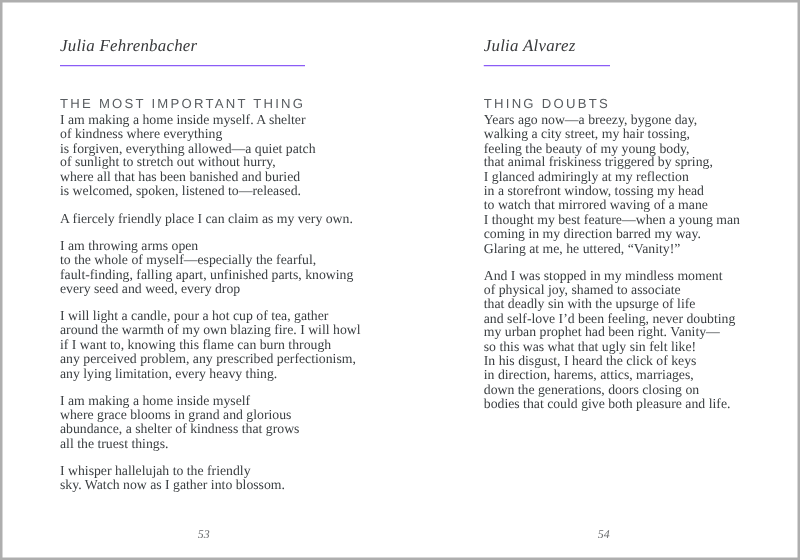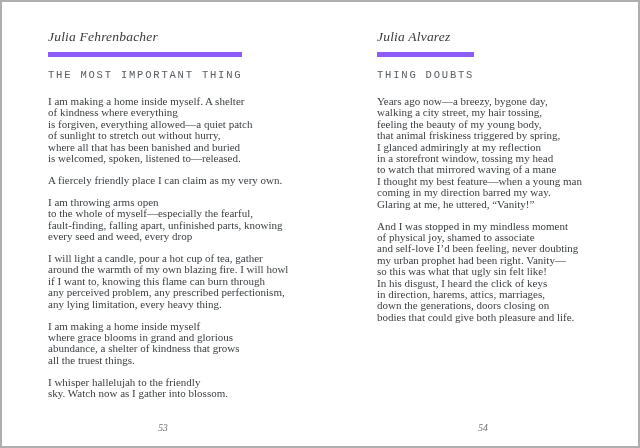--- a/index.html
+++ b/index.html
@@ -16,43 +16,43 @@
     border: 2px solid #aeaeae;
     border-radius: 0;
     overflow: hidden;
   }
   .page {
     position: absolute;
     top: 27px;
     width: 238px;
   }
   .page.left  { left: 46px; }
-  .page.right { left: 375px; }
+  .page.right { left: 385px; }
 
   .author {
     font-family: "Liberation Serif", serif;
     font-style: italic;
     font-size: 13.5px;
     color: #38393b;
     letter-spacing: 0.2px;
   }
   .title {
     display: inline-block;
     margin-top: 7px;
-    padding-top: 12px;
-    border-top: 5px solid #8b5cf6;
-    font-family: Liberation Mono, monospace;
+    padding-top: 24px;
+    border-top: 1px solid #8b5cf6;
+    font-family: Liberation Sans, sans-serif;
     font-size: 10.5px;
     font-weight: 400;
     letter-spacing: 1.8px;
     color: #585c60;
     white-space: nowrap;
   }
   .poem {
-    margin-top: 14px;
+    margin-top: 0;
     font-size: 11px;
     line-height: 11.4px;
     color: #3a3e41;
   }
   .stanza { margin: 0 0 10.5px 0; }
   .stanza:last-child { margin-bottom: 0; }
   .line { white-space: nowrap; }
 
   .folio {
     position: absolute;
@@ -125,20 +125,21 @@
           <div class="line">I glanced admiringly at my reflection</div>
           <div class="line">in a storefront window, tossing my head</div>
           <div class="line">to watch that mirrored waving of a mane</div>
           <div class="line">I thought my best feature—when a young man</div>
           <div class="line">coming in my direction barred my way.</div>
           <div class="line">Glaring at me, he uttered, “Vanity!”</div>
         </div>
         <div class="stanza">
           <div class="line">And I was stopped in my mindless moment</div>
           <div class="line">of physical joy, shamed to associate</div>
+          <div class="line">that deadly sin with the upsurge of life</div>
           <div class="line">and self-love I’d been feeling, never doubting</div>
           <div class="line">my urban prophet had been right. Vanity—</div>
           <div class="line">so this was what that ugly sin felt like!</div>
           <div class="line">In his disgust, I heard the click of keys</div>
           <div class="line">in direction, harems, attics, marriages,</div>
           <div class="line">down the generations, doors closing on</div>
           <div class="line">bodies that could give both pleasure and life.</div>
         </div>
       </div>
   </div>

